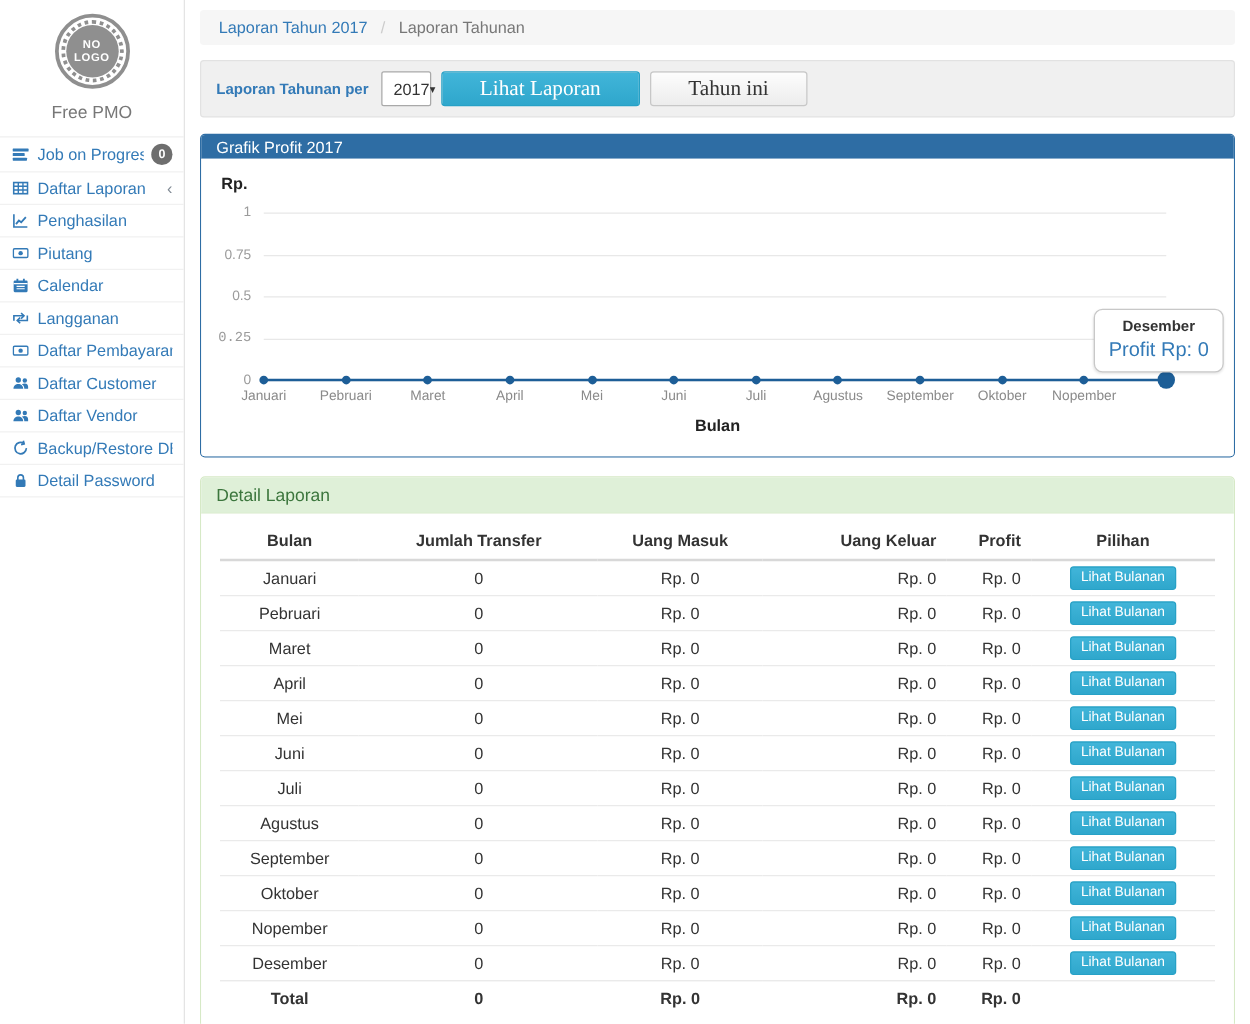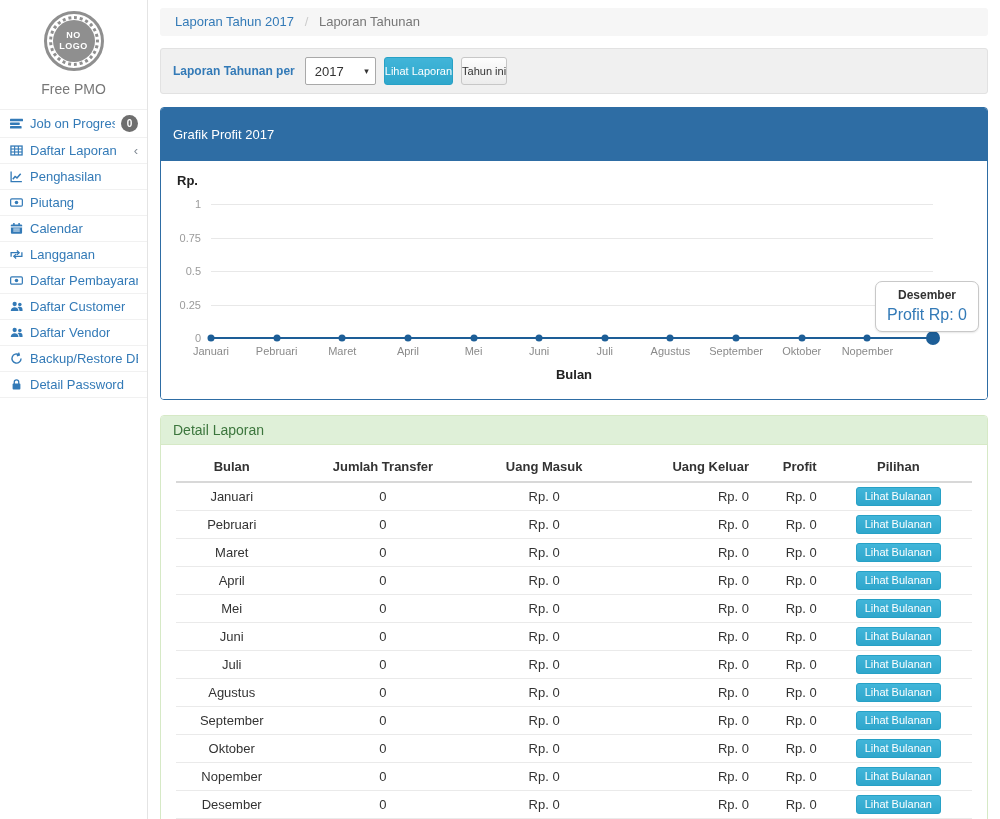--- a/index.html
+++ b/index.html
@@ -51,35 +51,35 @@
   }
   .breadcrumb a { color: #337ab7; }
   .crumb-sep { margin: 0 7px; color: #ccc; }
 
   .well {
     margin-top: 12px; background: #f0f0f0; border: 1px solid #e2e2e2; border-radius: 3px;
     padding: 8px 12px; display: flex; align-items: center; gap: 8px; height: 46px;
   }
   .well-label { color: #337ab7; font-weight: bold; font-size: 12px; margin-right: 2px; }
   .select-box {
-    background: #fff; border: 1px solid #a9a9a9; border-radius: 2px; height: 28px; width: 71px;
+    background: #fff; border: 1px solid #a9a9a9; border-radius: 2px; height: 28px; width: 40px;
     display: inline-flex; align-items: center; justify-content: space-between;
     padding: 0 6px 0 9px; font-size: 13px; color: #333; cursor: pointer;
   }
   .select-caret { font-size: 9px; color: #333; }
-  .btn { height: 28px; border-radius: 3px; font-size: 11px; padding: 0 0; cursor: pointer;
-         font-family: Liberation Sans, sans-serif; display: inline-flex; align-items: center; }
+  .btn { height: 28px; border-radius: 3px; font-size: 17px; padding: 0 30px; cursor: pointer;
+         font-family: Liberation Serif, serif; display: inline-flex; align-items: center; }
   .btn-info { color: #fff; background: linear-gradient(#41b5d9, #2fa7cc); border: 1px solid #27a1c6; }
   .btn-default { color: #333; background: linear-gradient(#fdfdfd, #ececec); border: 1px solid #c7c7c7; }
 
   
   .panel { border-radius: 4px; }
   .panel-primary { margin-top: 13px; border: 1px solid #2e6da4; }
   .panel-primary .panel-heading {
-    background: #2e6da4; color: #fff; padding: 19px 12px; font-size: 13px;
+    background: #2e6da4; color: #fff; padding: 2px 12px; font-size: 13px;
     border-radius: 3px 3px 0 0;
   }
   .chart-body { position: relative; background: #fff; height: 238px; padding: 12px 16px 0; border-radius: 0 0 3px 3px; }
   .y-axis-label { font-weight: bold; font-size: 13px; color: #222; }
   .plot { position: relative; margin: 16px 38px 0 34px; height: 134px; }
   .gridline { position: absolute; left: 0; right: 0; height: 1px; background: #e8e8e8; }
   .tick-label {
     position: absolute; right: calc(100% + 10px); transform: translateY(-50%);
     font-size: 11px; color: #9b9b9b; white-space: nowrap;
   }
@@ -279,21 +279,21 @@
       <div class="chart-body">
         <div class="y-axis-label">Rp.</div>
         <div class="plot" id="plot">
             <div class="gridline" style="top: 0%;"></div>
             <span class="tick-label" style="top: 0%;">1</span>
             <div class="gridline" style="top: 25%;"></div>
             <span class="tick-label" style="top: 25%;">0.75</span>
             <div class="gridline" style="top: 50%;"></div>
             <span class="tick-label" style="top: 50%;">0.5</span>
             <div class="gridline" style="top: 75%;"></div>
-            <span class="tick-label" style="top: 75%;">0.25</span>
+            <span class="tick-label" style="top: 75%; font-family: Liberation Mono, monospace;">0.25</span>
             <div class="gridline" style="top: 100%;"></div>
             <span class="tick-label" style="top: 100%;">0</span>
             <svg class="line-svg" viewBox="0 0 1000 134" preserveAspectRatio="none">
               <polyline points="0,134 90.9090909090909,134 181.8181818181818,134 272.7272727272727,134 363.6363636363636,134 454.5454545454545,134 545.4545454545454,134 636.3636363636364,134 727.2727272727273,134 818.1818181818182,134 909.090909090909,134 1000,134" fill="none" stroke="#1d5e97" stroke-width="2"></polyline>
             </svg>
             <div class="dot" style="left: 0%; top: 100%; background: rgb(29, 94, 151);"></div>
             <div class="dot" style="left: 9.09091%; top: 100%; background: rgb(29, 94, 151);"></div>
             <div class="dot" style="left: 18.1818%; top: 100%; background: rgb(29, 94, 151);"></div>
             <div class="dot" style="left: 27.2727%; top: 100%; background: rgb(29, 94, 151);"></div>
             <div class="dot" style="left: 36.3636%; top: 100%; background: rgb(29, 94, 151);"></div>

